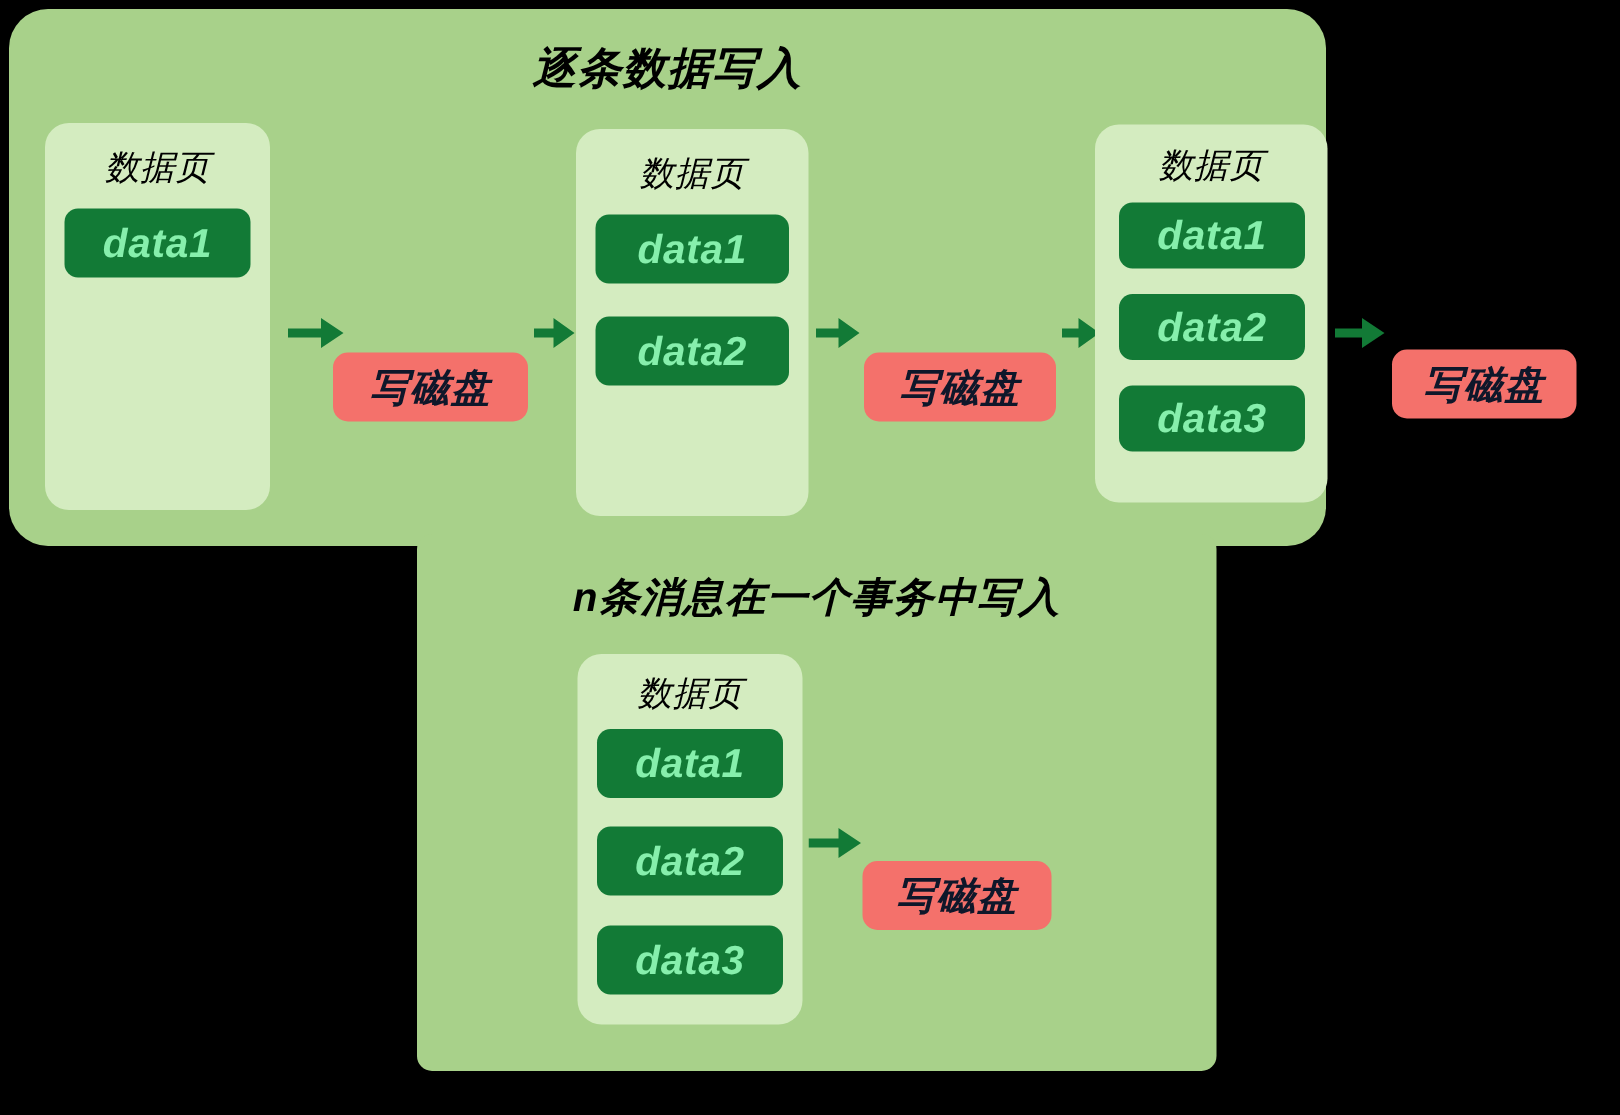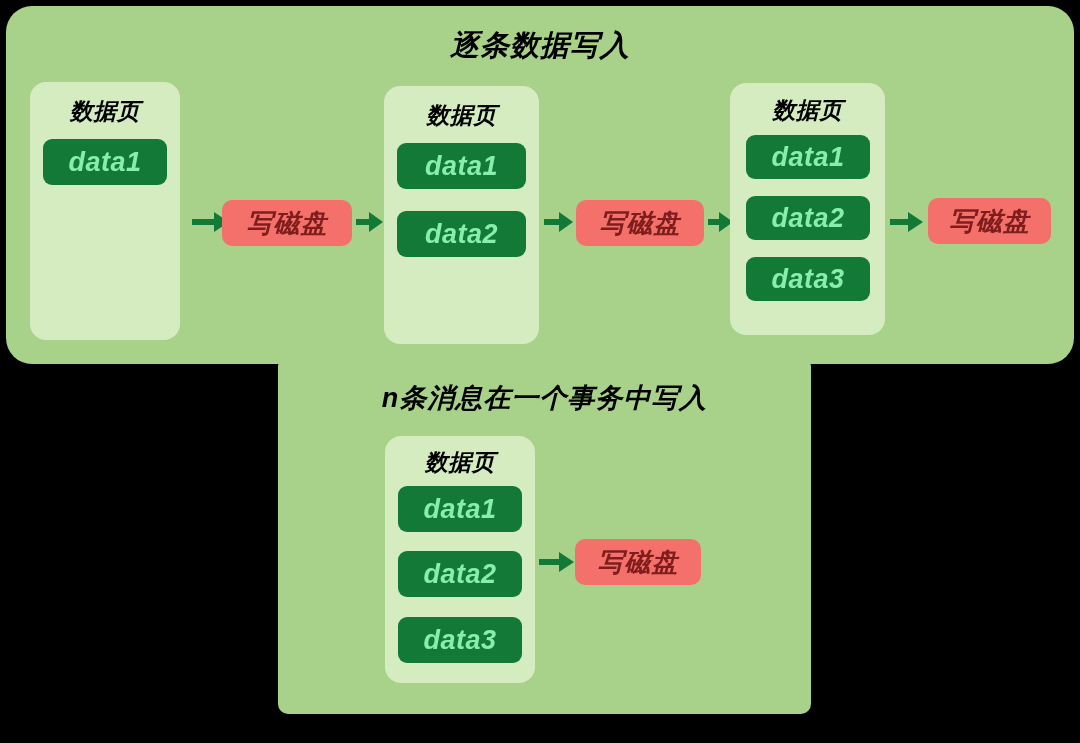--- a/index.html
+++ b/index.html
@@ -18,21 +18,21 @@
   
   .panel {
     position: absolute;
     background: #a8d18a;
     border-radius: 22px;
     box-sizing: border-box;
   }
   #panel-top {
     left: 6px;
     top: 6px;
-    width: 1068px;
+    width: 878px;
     height: 358px;
     border-radius: 26px;
   }
   #panel-bottom {
     left: 278px;
     top: 356px;
     width: 533px;
     height: 358px;
     border-radius: 10px;
   }
@@ -63,21 +63,21 @@
     background: #d4ecc0;
     border-radius: 16px;
     box-sizing: border-box;
   }
   .card-label {
     position: absolute;
     left: 0;
     width: 100%;
     text-align: center;
     color: #000000;
-    font-weight: 700;
+    font-weight: 400;
     font-style: italic;
     font-size: 23px;
     letter-spacing: 0.5px;
     white-space: nowrap;
   }
 
   
   .chip {
     position: absolute;
     background: #127a36;
@@ -91,30 +91,31 @@
     justify-content: center;
     letter-spacing: 0.5px;
     box-sizing: border-box;
   }
 
   
   .disk-box {
     position: absolute;
     background: #f4716b;
     border-radius: 10px;
-    color: #7f1d1d;
+    color: #0f172a;
     font-weight: 900;
     font-style: italic;
     font-size: 26px;
     display: flex;
     align-items: center;
     justify-content: center;
     letter-spacing: 1px;
     white-space: nowrap;
     box-sizing: border-box;
+    margin-top: 35px;
   }
 
   
   .arrow {
     position: absolute;
     display: block;
   }
   .arrow svg { display: block; }
 </style>
 </head>

